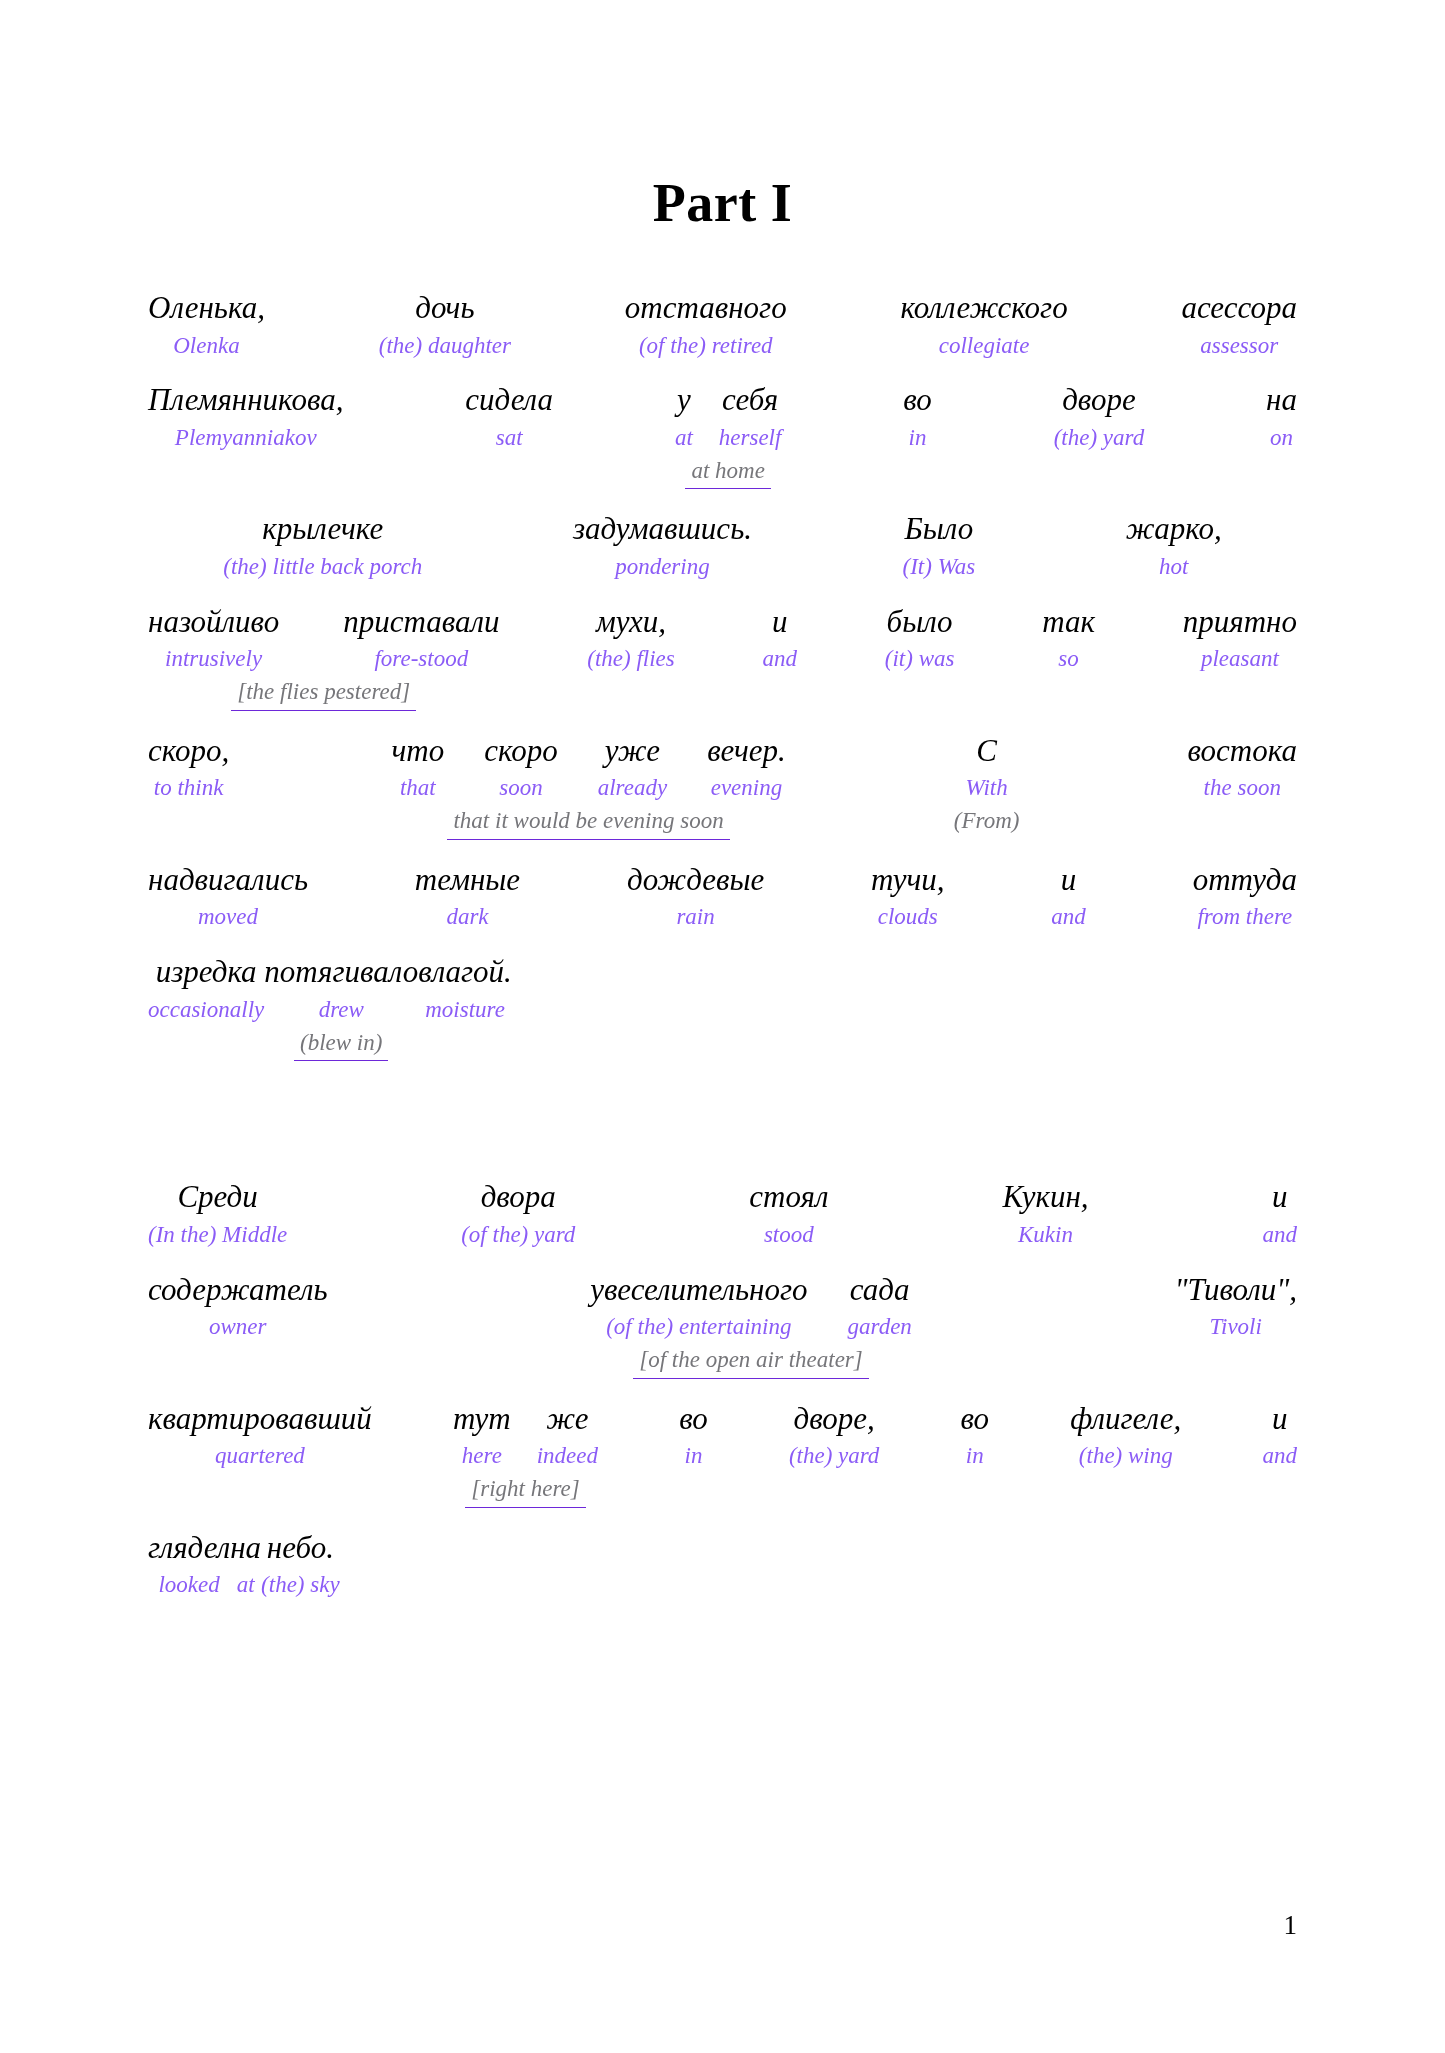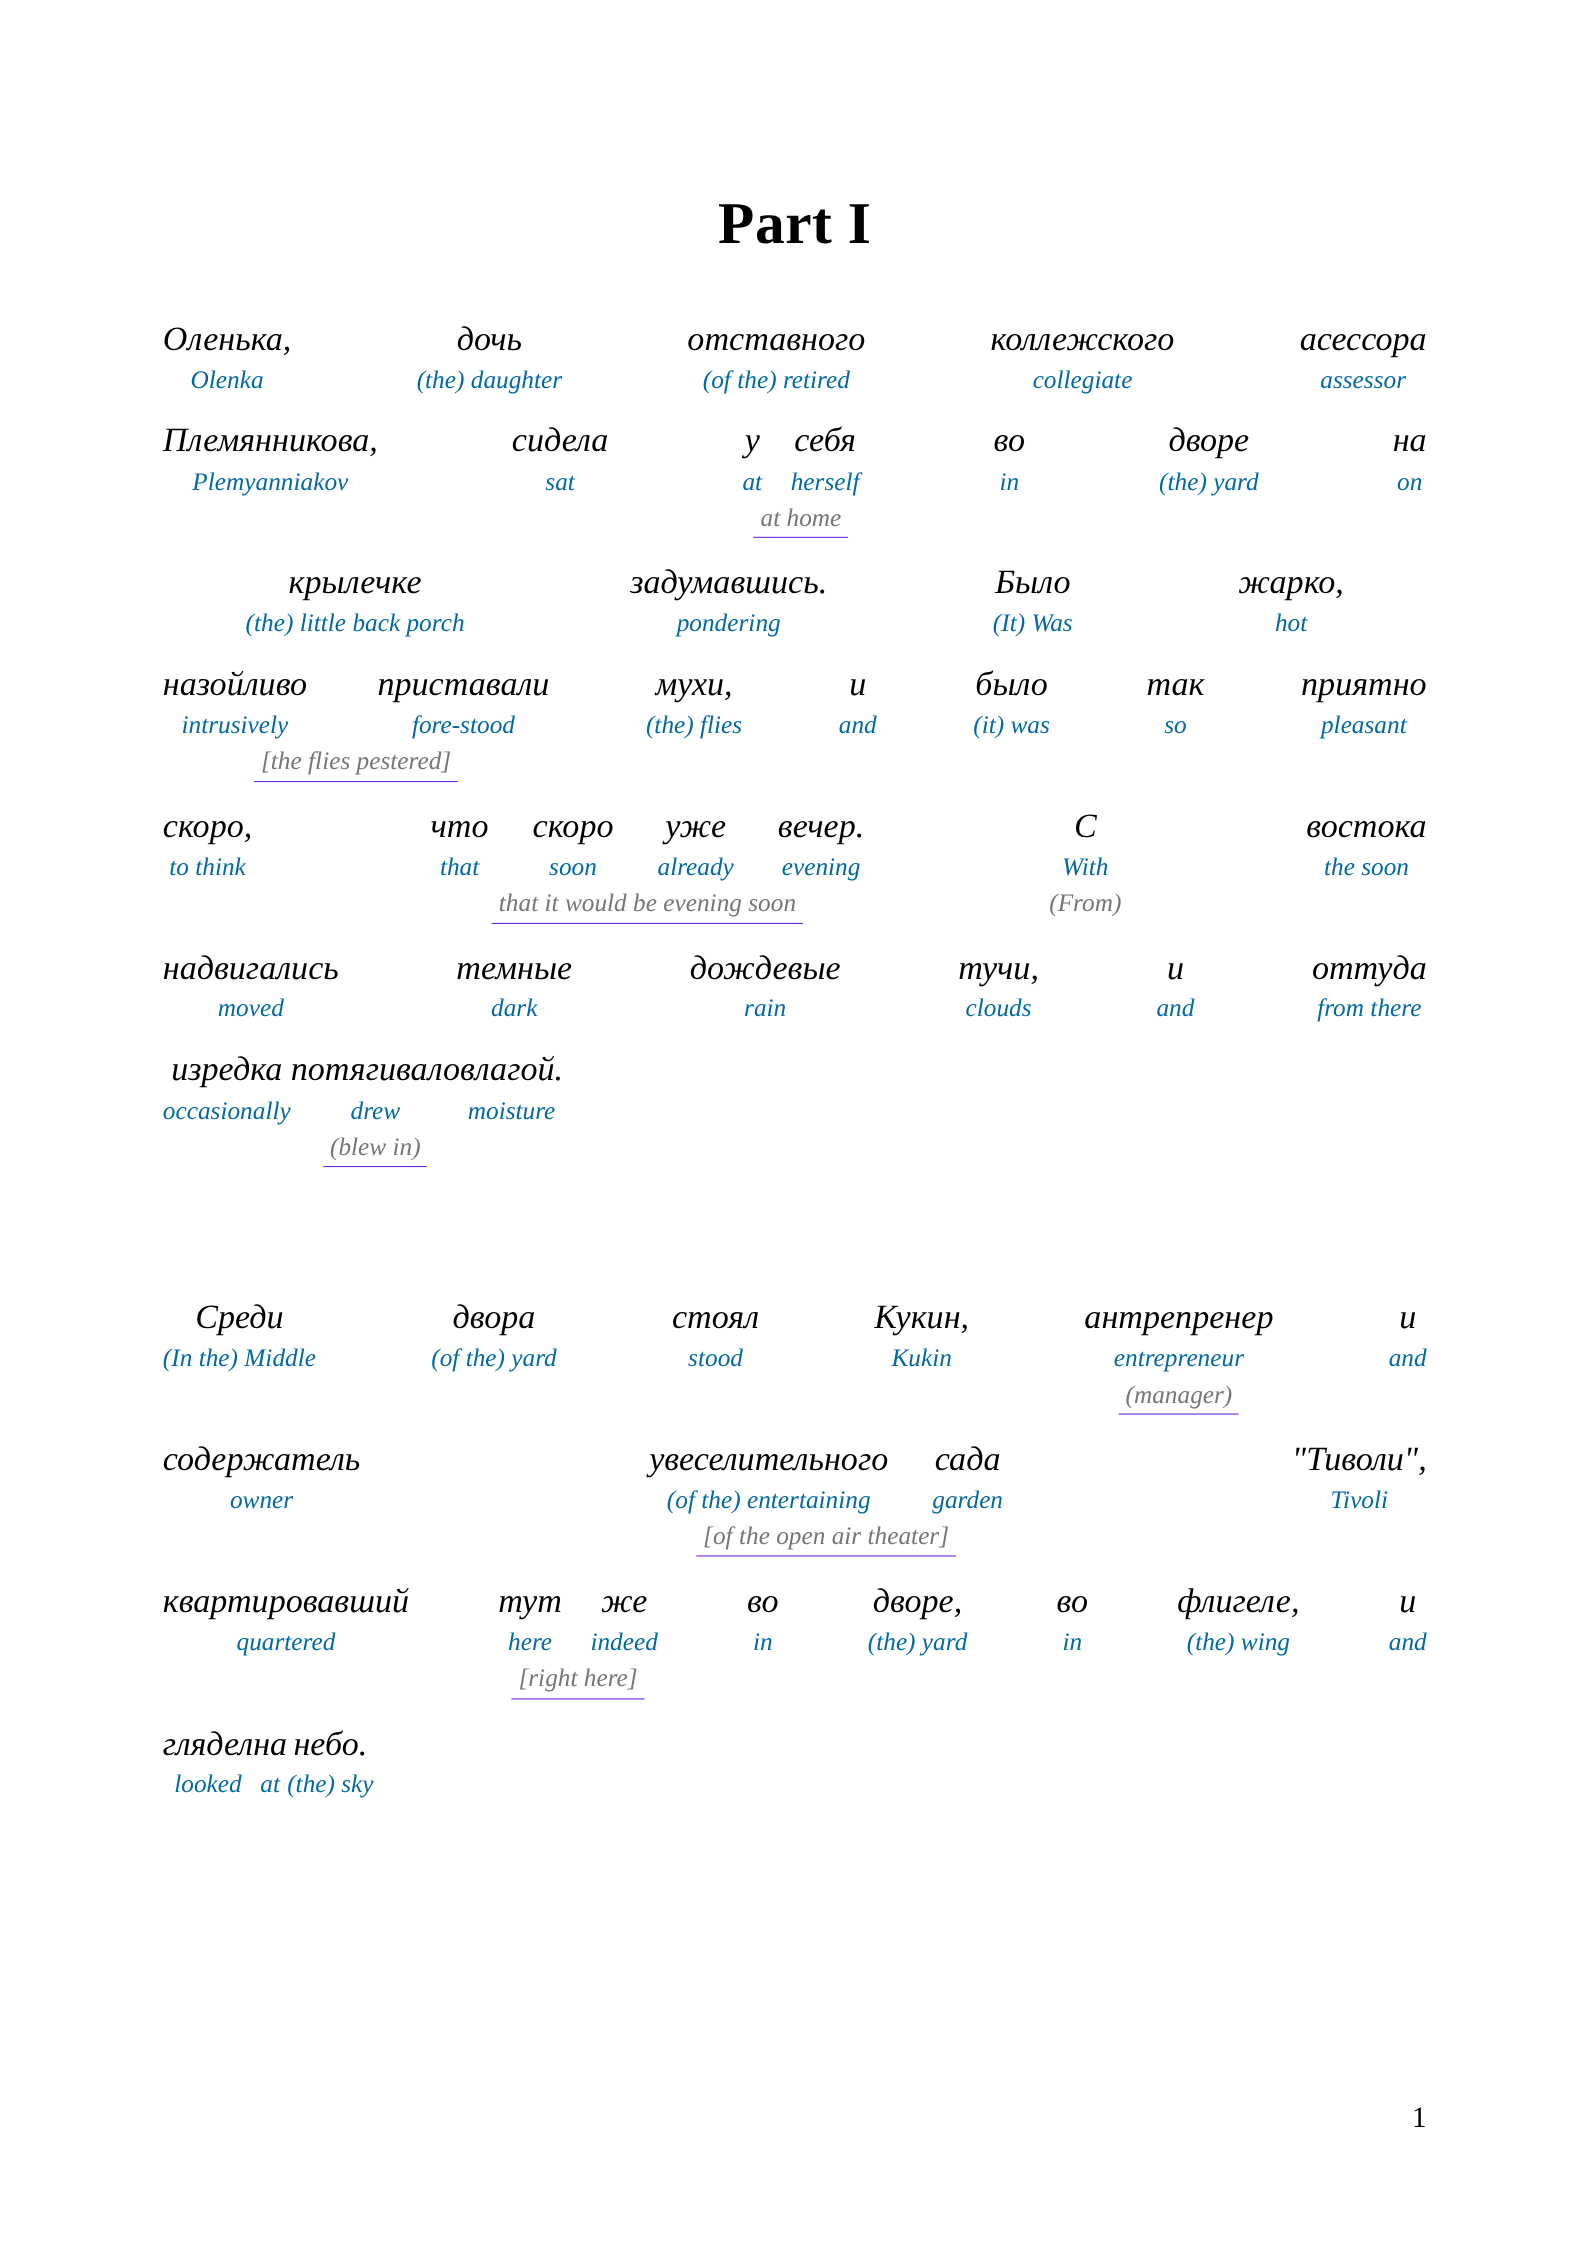--- a/index.html
+++ b/index.html
@@ -77,21 +77,21 @@
     line-height: 1.0;
   }
   .ru {
     font-size: 31px;
     color: #000000;
     white-space: nowrap;
     line-height: 1.18;
   }
   .en {
     font-size: 23px;
-    color: #0369a1;
+    color: #8b5cf6;
     white-space: nowrap;
     line-height: 1.25;
     margin-top: 5px;
   }
   .subgloss {
     font-size: 23px;
     color: #76767a;
     white-space: nowrap;
     line-height: 1.25;
     margin-top: 4px;
@@ -461,29 +461,20 @@
             <div class="words">
               <div class="wordcol">
                 <div class="ru">Кукин,</div>
                 <div class="en">Kukin</div>
               </div>
             </div>
           </div>
           <div class="group gap-md">
             <div class="words">
               <div class="wordcol">
-                <div class="ru">антрепренер</div>
-                <div class="en">entrepreneur</div>
-              </div>
-            </div>
-            <div class="subgloss">(manager)</div>
-          </div>
-          <div class="group gap-md">
-            <div class="words">
-              <div class="wordcol">
                 <div class="ru">и</div>
                 <div class="en">and</div>
               </div>
             </div>
           </div>
         </div>
         <div class="line just-between">
           <div class="group gap-md">
             <div class="words">
               <div class="wordcol">

